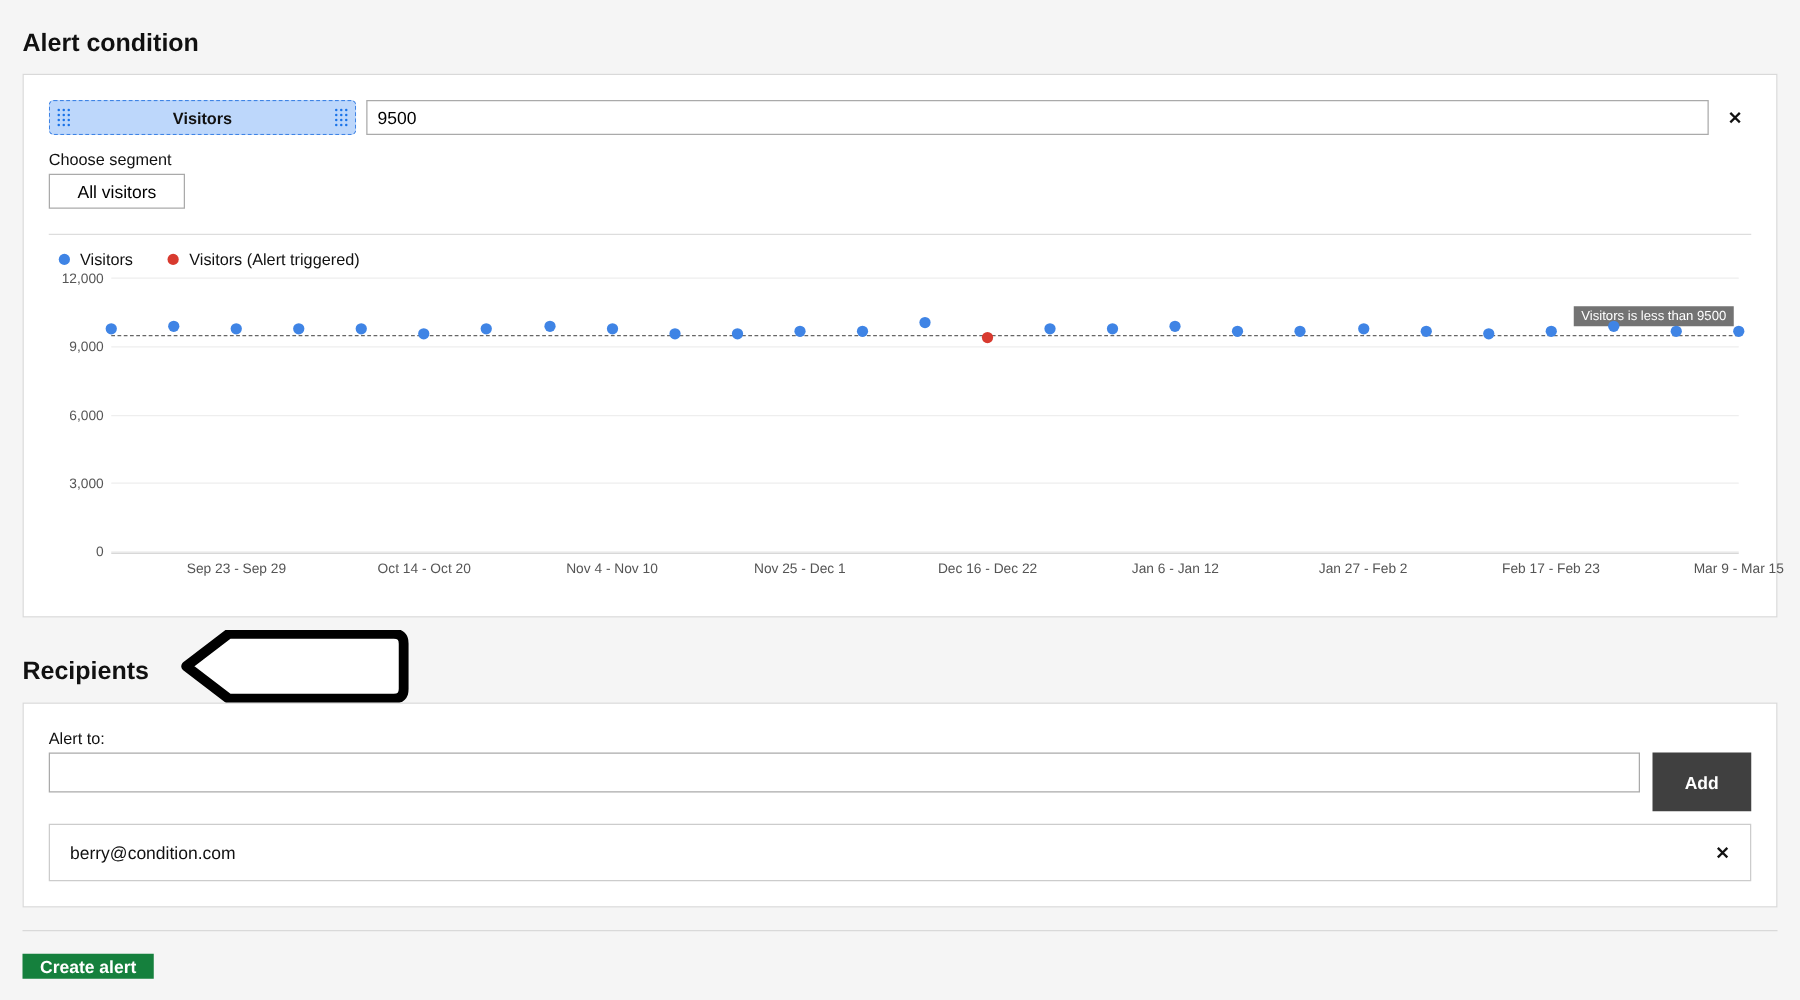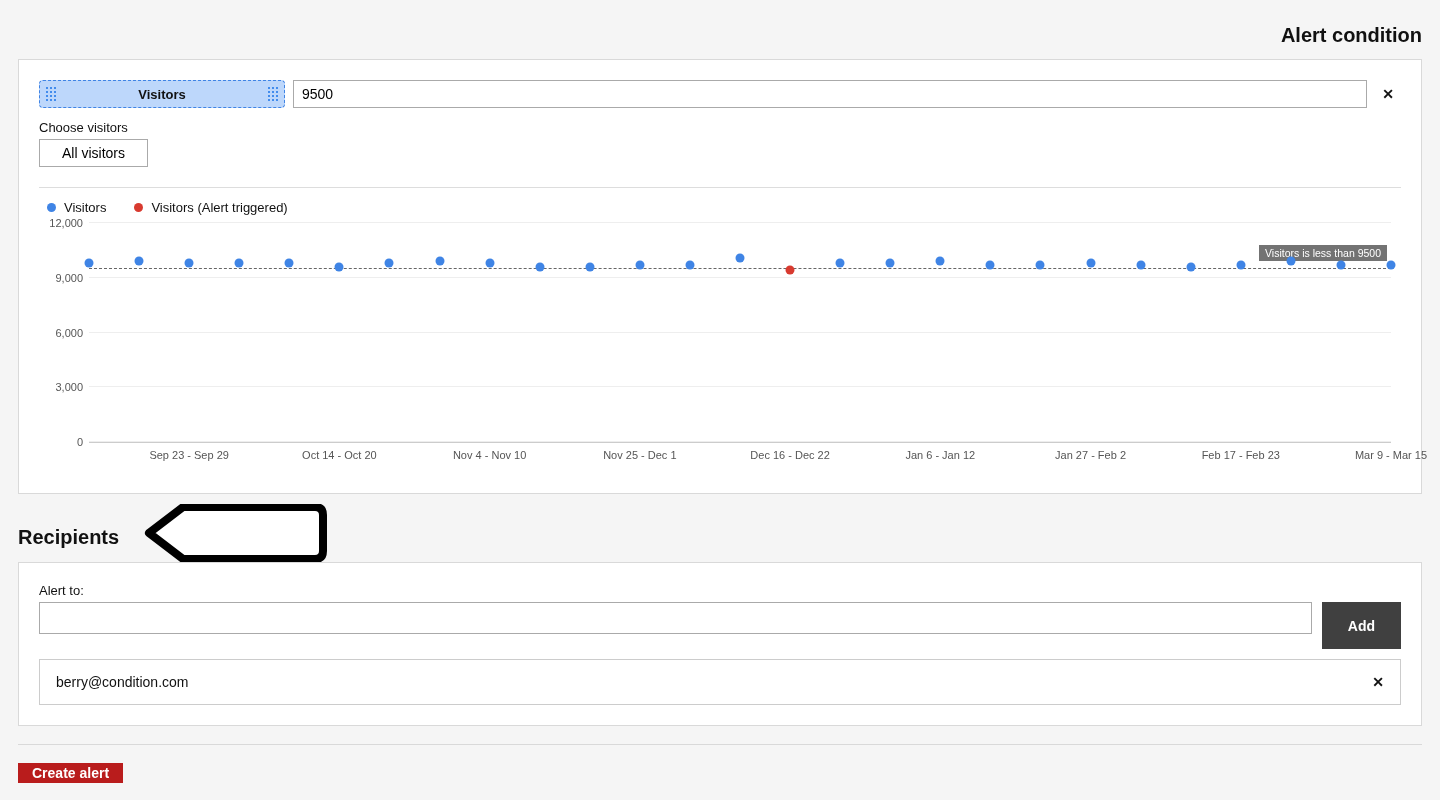--- a/index.html
+++ b/index.html
@@ -8,21 +8,20 @@
     padding: 18px;
     font-family: -apple-system, BlinkMacSystemFont, "Segoe UI", Helvetica, Arial, sans-serif;
     background: #f5f5f5;
     font-size: 14px;
     color: #111;
   }
   .section-title {
     font-size: 20px;
     font-weight: 700;
     margin: 6px 0 12px 0;
-    text-align: right;
   }
   .card {
     background: #fff;
     border: 1px solid #d9d9d9;
     padding: 20px;
   }
   .row1 {
     display: flex;
     align-items: center;
     gap: 8px;
@@ -189,21 +188,21 @@
     align-items:center;
     padding: 0 16px;
     justify-content: space-between;
   }
   hr.sep {
     border:none;
     border-top:1px solid #d9d9d9;
     margin: 18px 0;
   }
   .create-btn {
-    background:#b91c1c;
+    background:#15803d;
     color:#fff;
     border:none;
     height: 20px;
     padding: 0 14px;
     font-weight:600;
     font-size: 14px;
     cursor:pointer;
   }
 </style>
 </head>
@@ -252,21 +251,21 @@
 
       <div class="thresh-wrap">
         <input type="number" class="thresh-input" value="9500" style="">
       </div>
 
       <div class="close-x">
         <span>✕</span>
       </div>
     </div>
 
-    <span class="seg-label">Choose visitors</span>
+    <span class="seg-label">Choose segment</span>
     <button class="seg-btn">All visitors</button>
 
     
     <div class="chart-area">
       <div class="legend">
         <div class="legend-item">
           <span class="legend-dot" style="background:#3f84e5"></span>
           <span>Visitors</span>
         </div>
         <div class="legend-item">

